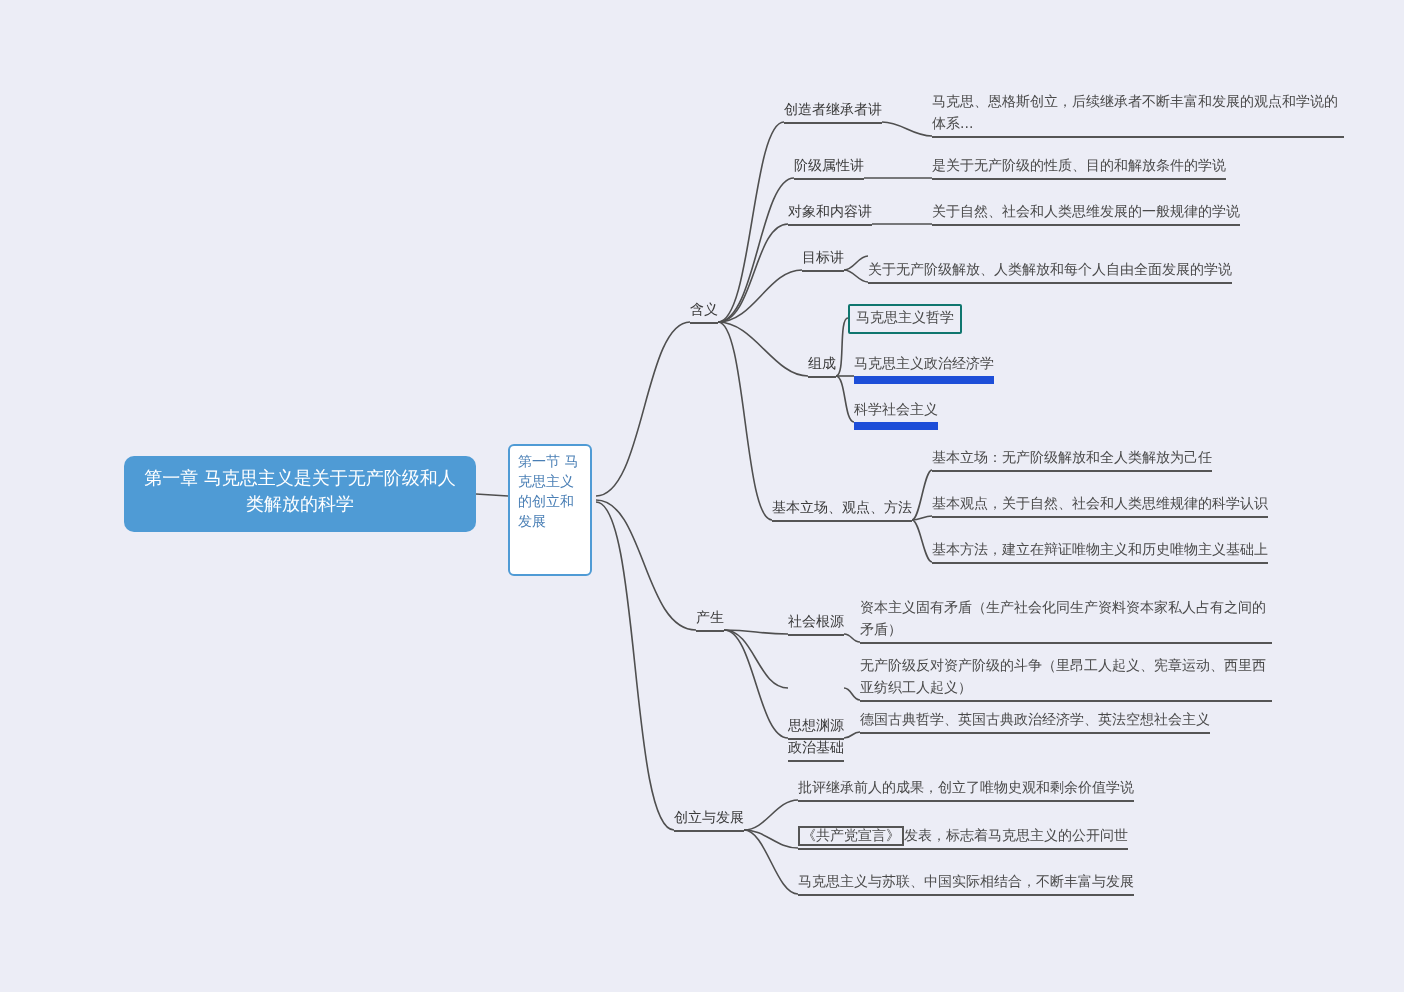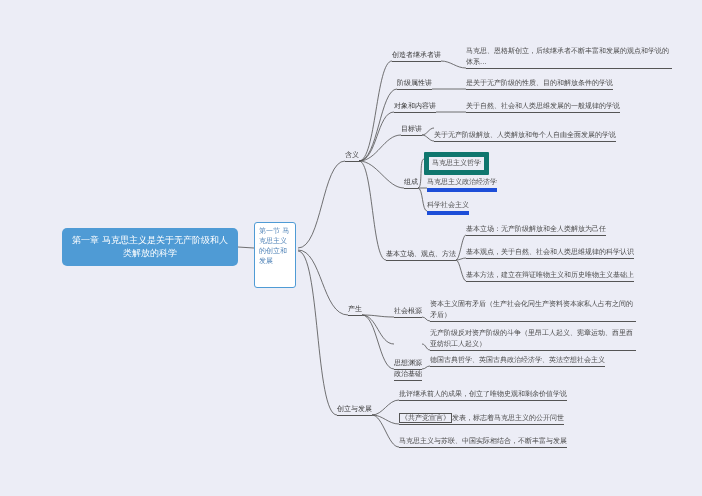--- a/index.html
+++ b/index.html
@@ -19,21 +19,21 @@
     font-size:7px;
     line-height:11px;
     color:#4a4a4a;
     white-space:nowrap;
     border-bottom:1px solid #555;
   }
   .label { color:#3a3a3a; }
   .wrap  { white-space:normal; }
   .red-u { border-bottom:4px solid #1d4ed8; }
   .boxed {
-    border:5px solid #0f766e;
+    border:1px solid #0f766e;
     border-radius:1px;
     padding:1px 3px;
   }
   .boxed-inline {
     border:1px solid #555;
     padding:0 1px;
   }
   .root-node {
     position:absolute;
     background:#4f9bd5;

